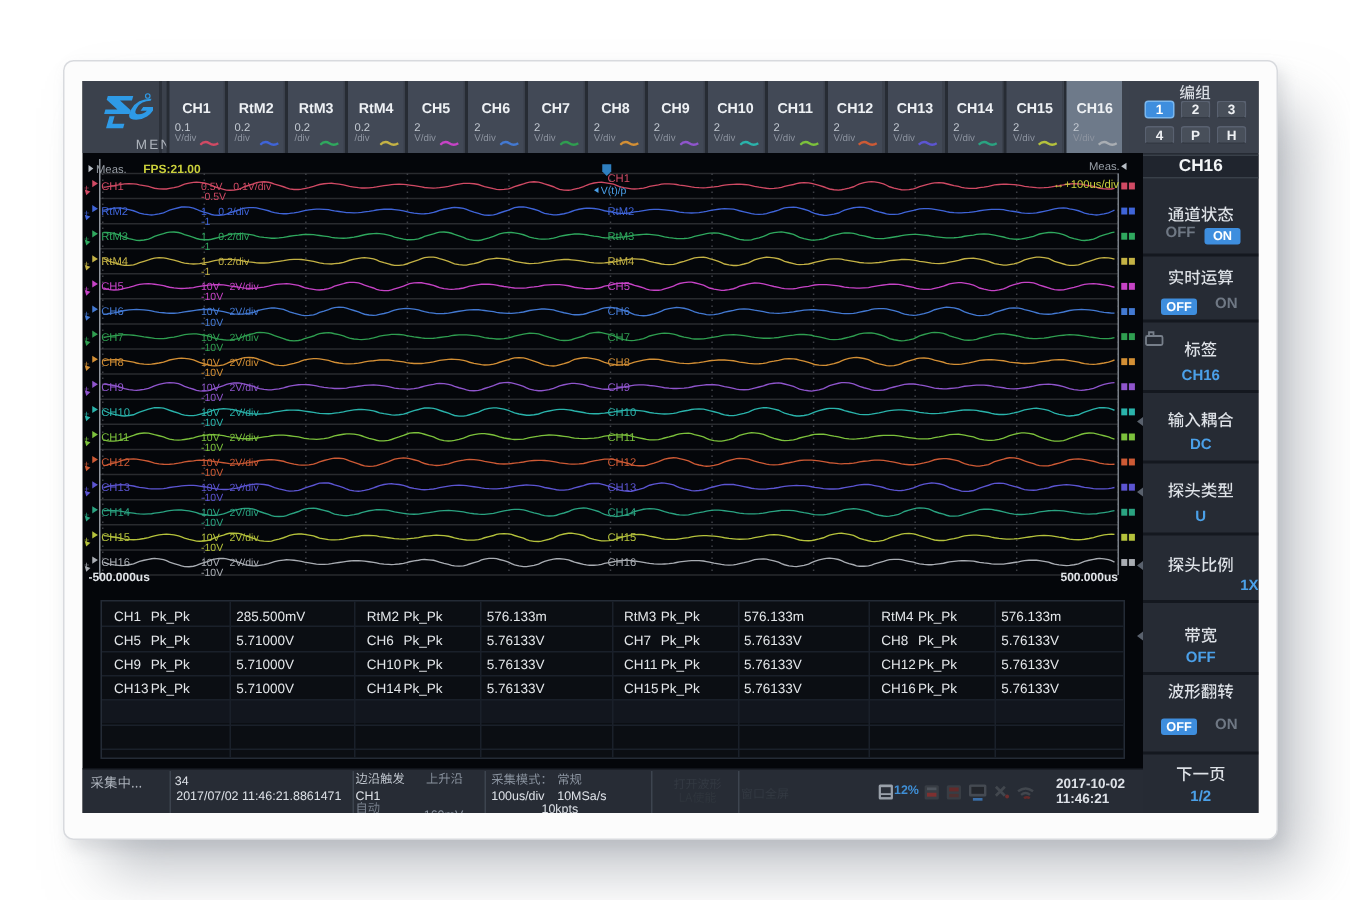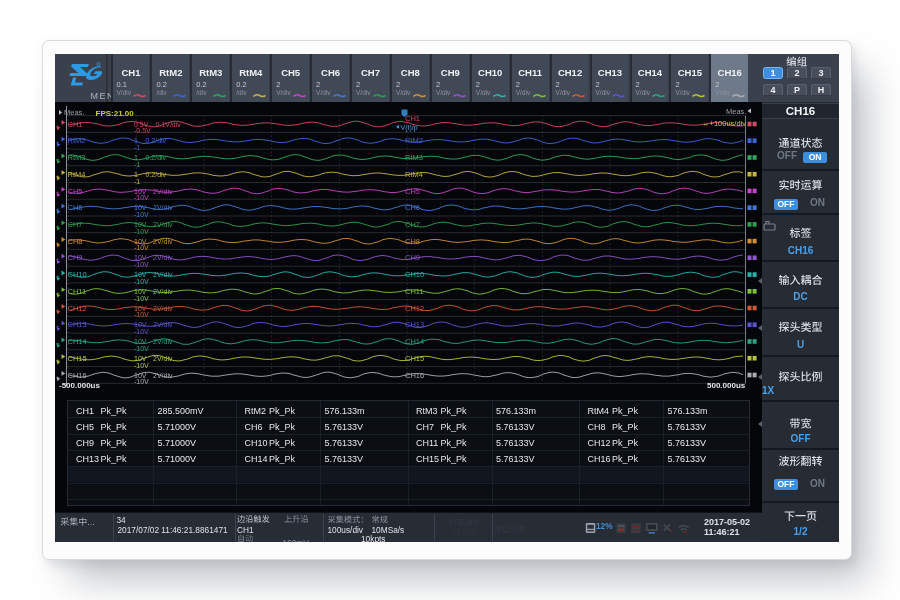--- a/index.html
+++ b/index.html
@@ -491,21 +491,21 @@
       <div class="ssep" style="left:267.5px"></div>
       <div class="ssep" style="left:379.2px"></div>
       <div class="ssep" style="left:437px"></div>
       <div class="st w" style="left:61.5px;top:2px">34</div>
       <div class="st w" style="left:62.5px;top:11.5px">2017/07/02 11:46:21.8861471</div>
       <div class="st w" style="left:182px;top:11.5px">CH1</div>
       <div class="st g" style="left:227.5px;top:25px">160mV</div>
       <div class="st w" style="left:272.5px;top:11.5px">100us/div</div>
       <div class="st w" style="left:316.5px;top:11.5px">10MSa/s</div>
       <div class="st w" style="left:306px;top:21px">10kpts</div>
-      <div class="st w b d2" style="left:649px;top:4px">2017-05-02</div>
+      <div class="st w b d2" style="left:649px;top:4px">2017-10-02</div>
       <div class="st w b d2" style="left:649px;top:14px">11:46:21</div>
       <div class="st bl b" style="left:541px;top:8px">12%</div>
       <svg style="position:absolute;left:528px;top:9px" width="112" height="13" viewBox="0 0 112 13">
 <rect x="2.8" y="1" width="9.5" height="10" rx="1" fill="#9aa1aa"></rect>
         <rect x="4.3" y="2.8" width="6.5" height="4" fill="#2a2f38"></rect>
         <rect x="4.3" y="8" width="6.5" height="1.4" fill="#2a2f38"></rect>
 <rect x="33.4" y="1.5" width="9.5" height="9.5" rx="1" fill="#383d44"></rect>
         <rect x="35" y="6.5" width="6.3" height="2.6" fill="#7e3030"></rect>
         <rect x="35" y="3" width="6.3" height="1.8" fill="#4e545c"></rect>
 <rect x="48.2" y="1.5" width="9.5" height="9.5" rx="1" fill="#383d44"></rect>
@@ -531,21 +531,21 @@
       <div class="psep" style="top:298.4px"></div>
       <div class="psep" style="top:346px"></div>
       <div class="psep" style="top:399.4px"></div>
       <div class="pval off" style="left:15px;top:48px">OFF</div>
       <div class="pbtn" style="left:41px;top:49.5px">ON</div>
       <div class="pbtn" style="left:12px;top:96.5px">OFF</div>
       <div class="pval off" style="left:48px;top:95px">ON</div>
       <div class="pval bl" style="left:0;right:0;text-align:center;top:142.5px">CH16</div>
       <div class="pval bl" style="left:0;right:0;text-align:center;top:189px">DC</div>
       <div class="pval bl" style="left:0;right:0;text-align:center;top:237px">U</div>
-      <div class="pval bl" style="left:0;right:0;text-align:left;top:283.4px">1X</div>
+      <div class="pval bl" style="left:10px;right:0;text-align:right;top:283.4px">1X</div>
       <div class="pval bl" style="left:0;right:0;text-align:center;top:330.5px">OFF</div>
       <div class="pval bl" style="left:0;right:0;text-align:center;top:424px">1/2</div>
       <div class="pbtn" style="left:12px;top:377.2px">OFF</div>
       <div class="pval off" style="left:48px;top:375.7px">ON</div>
     </div>
   <div class="parr" style="left:702.5px;top:223.5px"></div>
     <div class="parr" style="left:702.5px;top:270.5px"></div>
     <div class="parr" style="left:702.5px;top:320.0px"></div>
     <div class="parr" style="left:702.5px;top:367.0px"></div>
     <svg style="position:absolute;left:708px;top:166px" width="13" height="11" viewBox="0 0 13 11">

